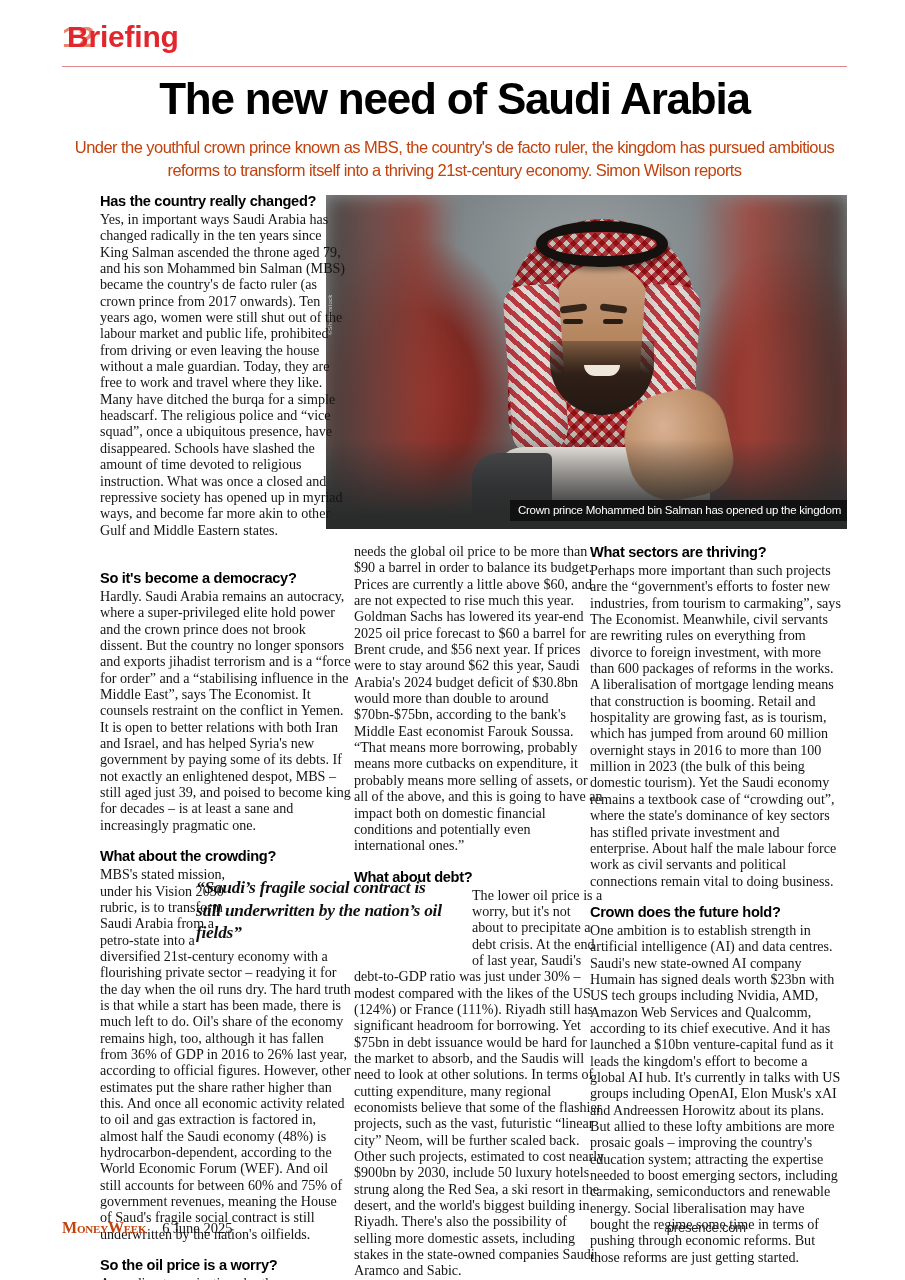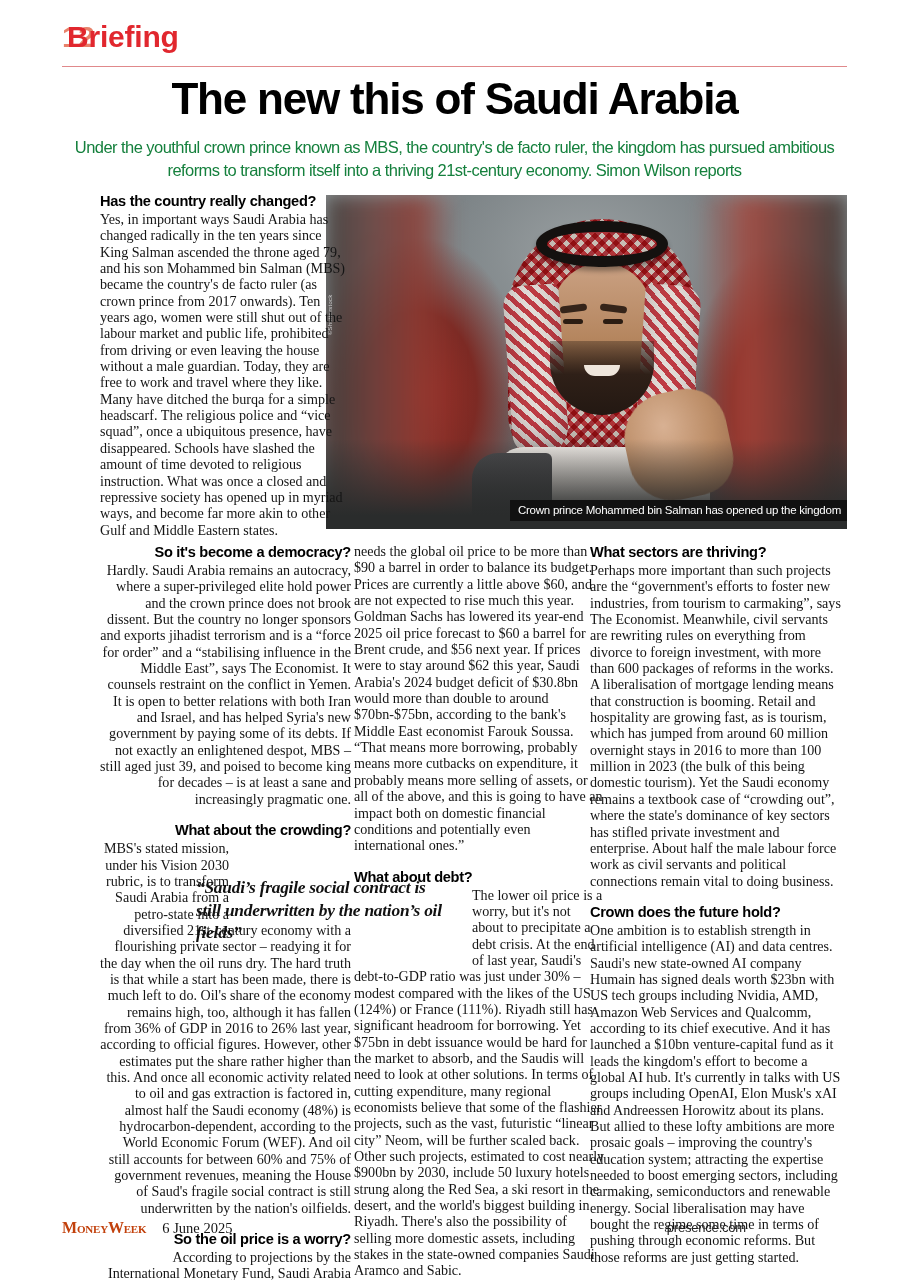--- a/index.html
+++ b/index.html
@@ -71,21 +71,21 @@
   }
   .standfirst {
     position: absolute;
     left: 62px; top: 136px;
     width: 785px;
     text-align: center;
     font-family: "Liberation Sans", sans-serif;
     font-size: 16.5px;
     line-height: 23px;
     letter-spacing: -0.55px;
-    color: #15803d;
+    color: #c2410c;
   }
 
   
   .photo-wrap {
     position: absolute;
     left: 326px; top: 195px;
     width: 521px; height: 334px;
     overflow: hidden;
     background: #14532d;
   }
@@ -251,21 +251,21 @@
     font-size: 14.1px;
     line-height: 16.35px;
     text-align: left;
     color: #141414;
   }
   .col1 { left: 62px; margin-left: 38px; }
   .col2 { left: 326px; margin-left: 28px; }
   .col3 { left: 590px; }
 
   .c1a { top: 192px; height: 330px; }
-  .c1b { top: 543px; height: 690px; text-align: right; }
+  .c1b { top: 569px; height: 690px; }
   .c2a { top: 543px; height: 690px; }
   .c3a { top: 543px; height: 690px; }
 
   h3.sub {
     font-family: "Liberation Sans", sans-serif;
     font-weight: bold;
     font-size: 14.6px;
     line-height: 18px;
     letter-spacing: -0.3px;
     margin: 0 0 1px 0;
@@ -336,21 +336,21 @@
 <body>
 
 <div class="page">
 
   <div class="masthead">
     <div class="page-number">12</div>
     <div class="section-title">Briefing</div>
   </div>
   <div class="masthead-rule"></div>
 
-  <div class="headline">The new this of Saudi Arabia</div>
+  <div class="headline">The new need of Saudi Arabia</div>
   <div class="standfirst">Under the youthful crown prince known as MBS, the country's de facto ruler, the kingdom has pursued ambitious reforms to transform itself into a thriving 21st-century economy. Simon Wilson reports</div>
 
   <div class="photo-wrap">
     <div class="photo-bg"></div>
     <div class="photo-blur-left"></div>
     <div class="photo-blur-right"></div>
     <div class="fig">
       <div class="kef-back"></div>
       <div class="face"></div>
       <div class="kef-front-l"></div>

